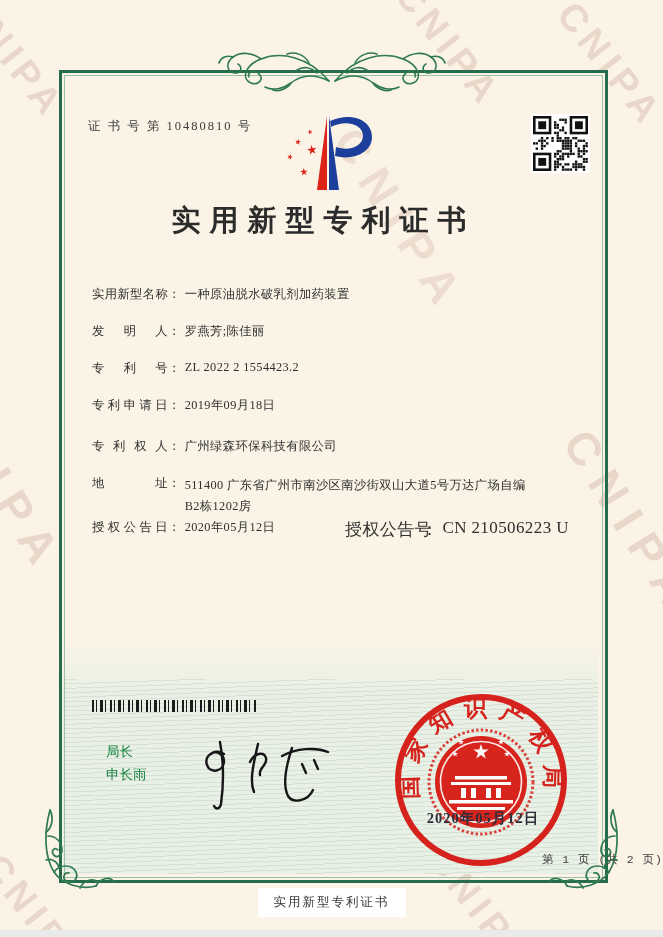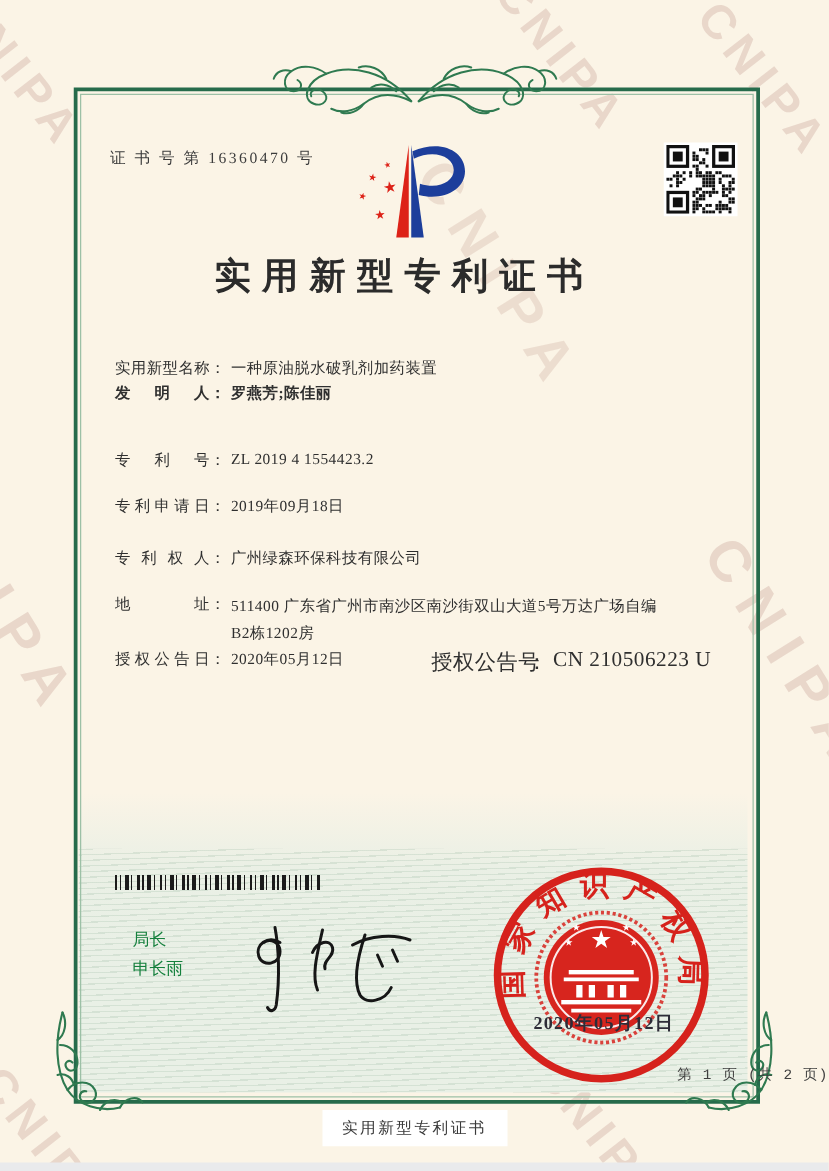--- a/index.html
+++ b/index.html
@@ -38,21 +38,21 @@
   .logo{position:absolute;left:283px;top:112px;z-index:3;}
   .qr{position:absolute;left:531px;top:114px;width:55px;height:55px;z-index:3;background:#fff;padding:2px;}
   .title{position:absolute;left:0;right:16px;top:201px;text-align:center;font-size:29px;font-weight:700;
          letter-spacing:9px;color:#2b2b2b;z-index:3;}
 
   
   .frow{position:absolute;left:92px;font-size:12.3px;z-index:3;letter-spacing:0.4px;white-space:nowrap;}
   .f-label{display:inline-block;width:76px;text-align:justify;text-align-last:justify;vertical-align:top;}
   .f-colon{vertical-align:top;}
   .f-value{margin-left:4px;vertical-align:top;}
-  .r1{top:286px;}.r2{top:306px;font-weight:bold;}.r3{top:360px;}.r4{top:397px;}.r5{top:438px;}
+  .r1{top:286px;}.r2{top:323px;}.r3{top:360px;}.r4{top:397px;}.r5{top:438px;}
   .r6{top:475px;white-space:normal;}
   .r6 .f-value{display:inline-block;width:345px;line-height:21px;}
   .r7{top:519px;}
   .grant2{position:absolute;left:345px;top:518px;font-size:17px;letter-spacing:0.4px;z-index:3;white-space:nowrap;}
 
   
   .body-text{position:absolute;left:92px;top:545px;width:481px;z-index:3;
     font-size:12.6px;line-height:19.6px;text-align:justify;color:#333;}
   .body-text p{margin:0;text-indent:2em;}
 
@@ -120,21 +120,21 @@
     <path d="M10,4 C4,26 4,50 14,66 C22,78 40,84 56,80"></path>
     <path d="M14,66 C20,58 32,58 36,66 C39,73 32,79 26,75 C22,72 24,66 29,67"></path>
     <path d="M10,4 C14,12 12,22 6,26"></path>
     <path d="M8,30 C16,30 22,36 22,44 C22,50 16,53 13,48 C11,44 15,41 18,44"></path>
     <path d="M56,80 C60,72 70,70 74,76"></path>
     <path d="M40,82 C44,74 52,72 58,76"></path>
     <path d="M6,54 C12,52 18,56 19,62"></path>
   </g>
 </svg>
 
-<div class="cert-no">证 书 号 第 16360470 号</div>
+<div class="cert-no">证 书 号 第 10480810 号</div>
 
 <svg class="logo" width="100" height="82" viewBox="0 0 100 82">
   <defs>
     <path id="star" d="M0,-1 L0.2245,-0.309 L0.9511,-0.309 L0.3633,0.118 L0.5878,0.809 L0,0.382 L-0.5878,0.809 L-0.3633,0.118 L-0.9511,-0.309 L-0.2245,-0.309 Z"></path>
   </defs>
   <path d="M47,9 C70,-1 89,9 89,25 C89,40 71,49 52,44 L53,35 C68,40 80,33 80,24 C80,13 64,7 48,15 Z" fill="#1d3e9b"></path>
   <path d="M44,4 L34,78 L44,78 Z" fill="#dd2218"></path>
   <path d="M46,4 L56,78 L46,78 Z" fill="#1d3e9b"></path>
   <g fill="#dd2218">
     <use href="#star" transform="translate(27,20) scale(2.6) rotate(-15)"></use>
@@ -289,21 +289,21 @@
 
 <div class="title">实用新型专利证书</div>
 
 <div class="frow r1">
   <span class="f-label">实用新型名称</span><span class="f-colon">：</span><span class="f-value">一种原油脱水破乳剂加药装置</span>
 </div>
 <div class="frow r2">
   <span class="f-label">发明人</span><span class="f-colon">：</span><span class="f-value">罗燕芳;陈佳丽</span>
 </div>
 <div class="frow r3">
-  <span class="f-label">专利号</span><span class="f-colon">：</span><span class="f-value">ZL 2019 4 1554423.2</span>
+  <span class="f-label">专利号</span><span class="f-colon">：</span><span class="f-value">ZL 2022 2 1554423.2</span>
 </div>
 <div class="frow r4">
   <span class="f-label">专利申请日</span><span class="f-colon">：</span><span class="f-value">2019年09月18日</span>
 </div>
 <div class="frow r5">
   <span class="f-label">专利权人</span><span class="f-colon">：</span><span class="f-value">广州绿森环保科技有限公司</span>
 </div>
 <div class="frow r6">
   <span class="f-label">地址</span><span class="f-colon">：</span><span class="f-value">511400 广东省广州市南沙区南沙街双山大道5号万达广场自编B2栋1202房</span>
 </div>

